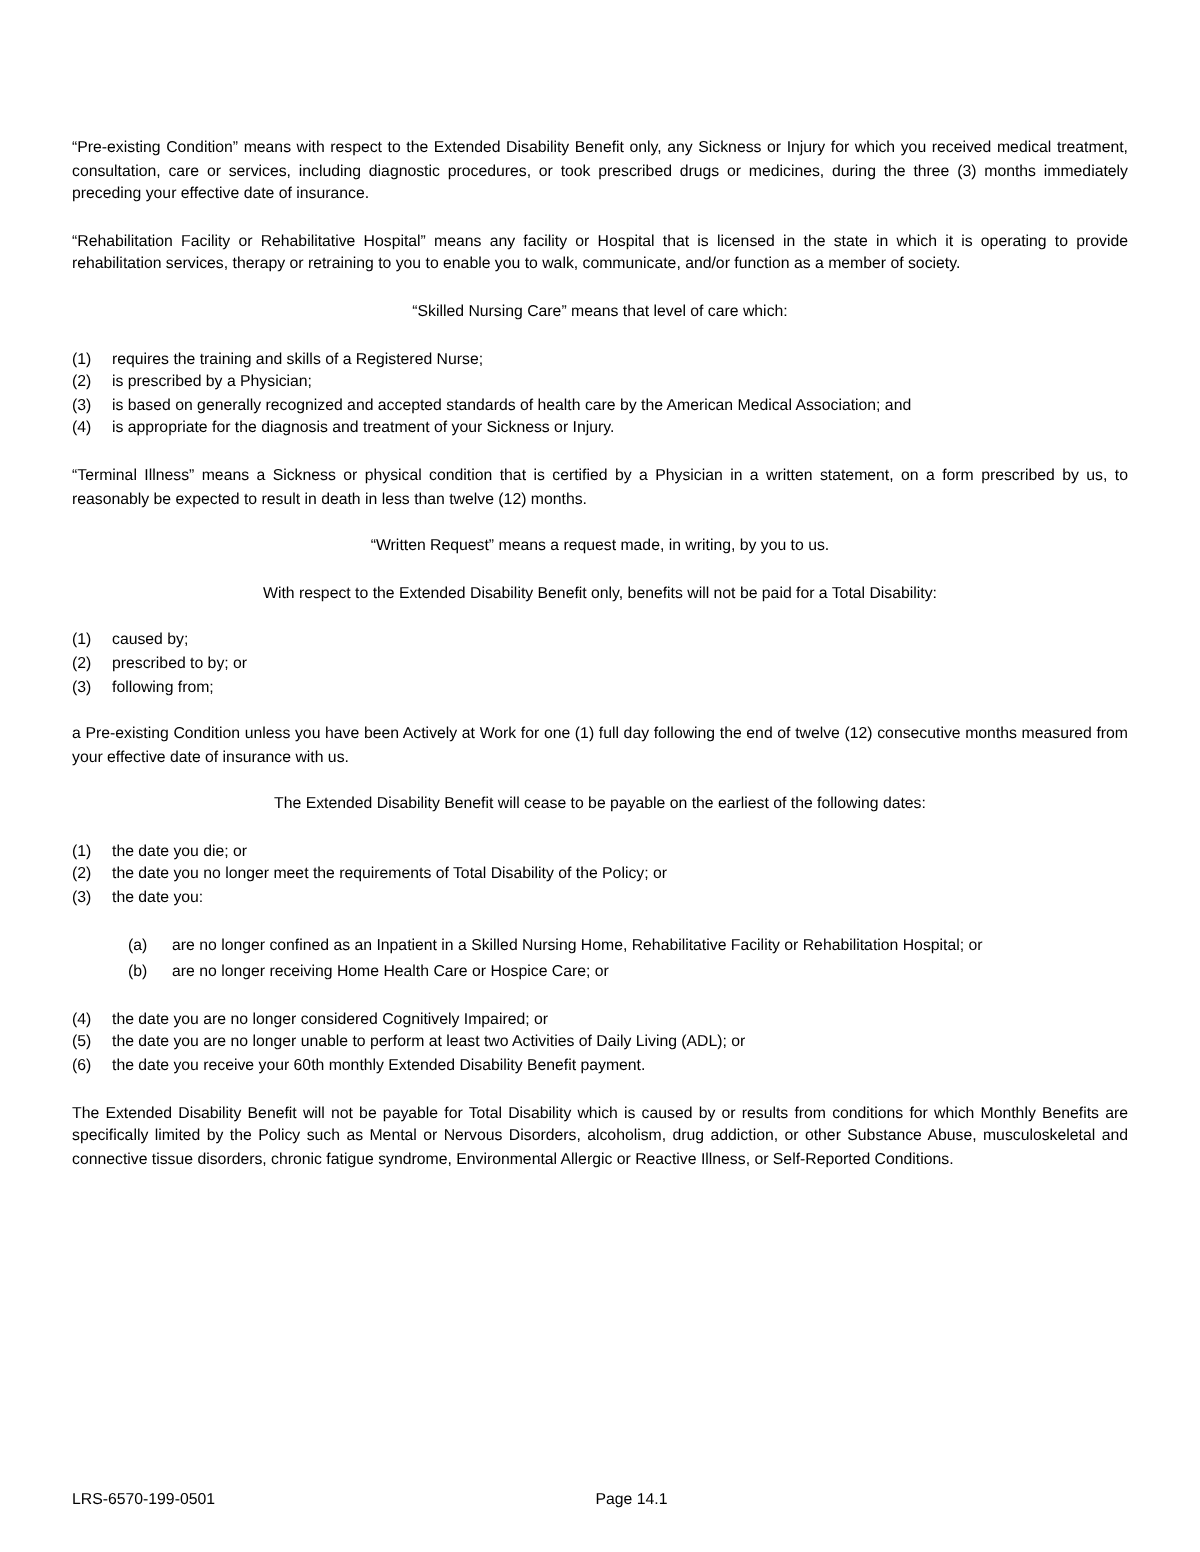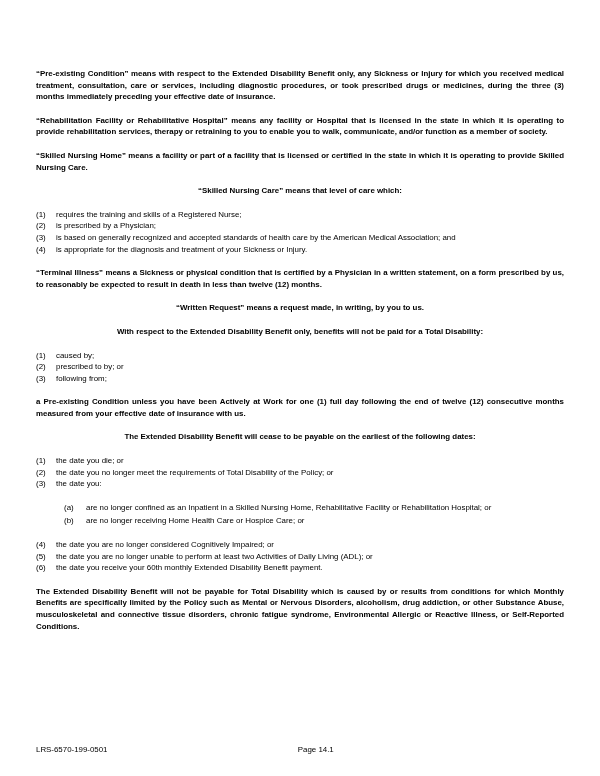--- a/index.html
+++ b/index.html
@@ -22,21 +22,20 @@
   }
   .content {
     width: 528px;
   }
   p.para {
     margin: 0 0 12px 0;
     font-size: 7.9px;
     line-height: 11.6px;
     text-align: justify;
     text-justify: inter-word;
-    font-weight: bold;
   }
   p.para.nojust {
     text-align: center;
   }
   .list {
     margin: 0 0 12px 0;
   }
   .list .item {
     display: flex;
     font-size: 7.9px;
@@ -89,21 +88,20 @@
   }
 </style>
 </head>
 <body>
 
 <div class="page">
   <div class="content">
 
     <p class="para">“Pre-existing Condition” means with respect to the Extended Disability Benefit only, any Sickness or Injury for which you received medical treatment, consultation, care or services, including diagnostic procedures, or took prescribed drugs or medicines, during the three (3) months immediately preceding your effective date of insurance.</p>
     <p class="para">“Rehabilitation Facility or Rehabilitative Hospital” means any facility or Hospital that is licensed in the state in which it is operating to provide rehabilitation services, therapy or retraining to you to enable you to walk, communicate, and/or function as a member of society.</p>
-    <p class="para">“Skilled Nursing Home” means a facility or part of a facility that is licensed or certified in the state in which it is operating to provide Skilled Nursing Care.</p>
     <p class="para nojust">“Skilled Nursing Care” means that level of care which:</p>
 
     <div class="list">
       <div class="item">
         <span class="marker">(1)</span>
         <span class="text">requires the training and skills of a Registered Nurse;</span>
       </div>
       <div class="item">
         <span class="marker">(2)</span>
         <span class="text">is prescribed by a Physician;</span>

